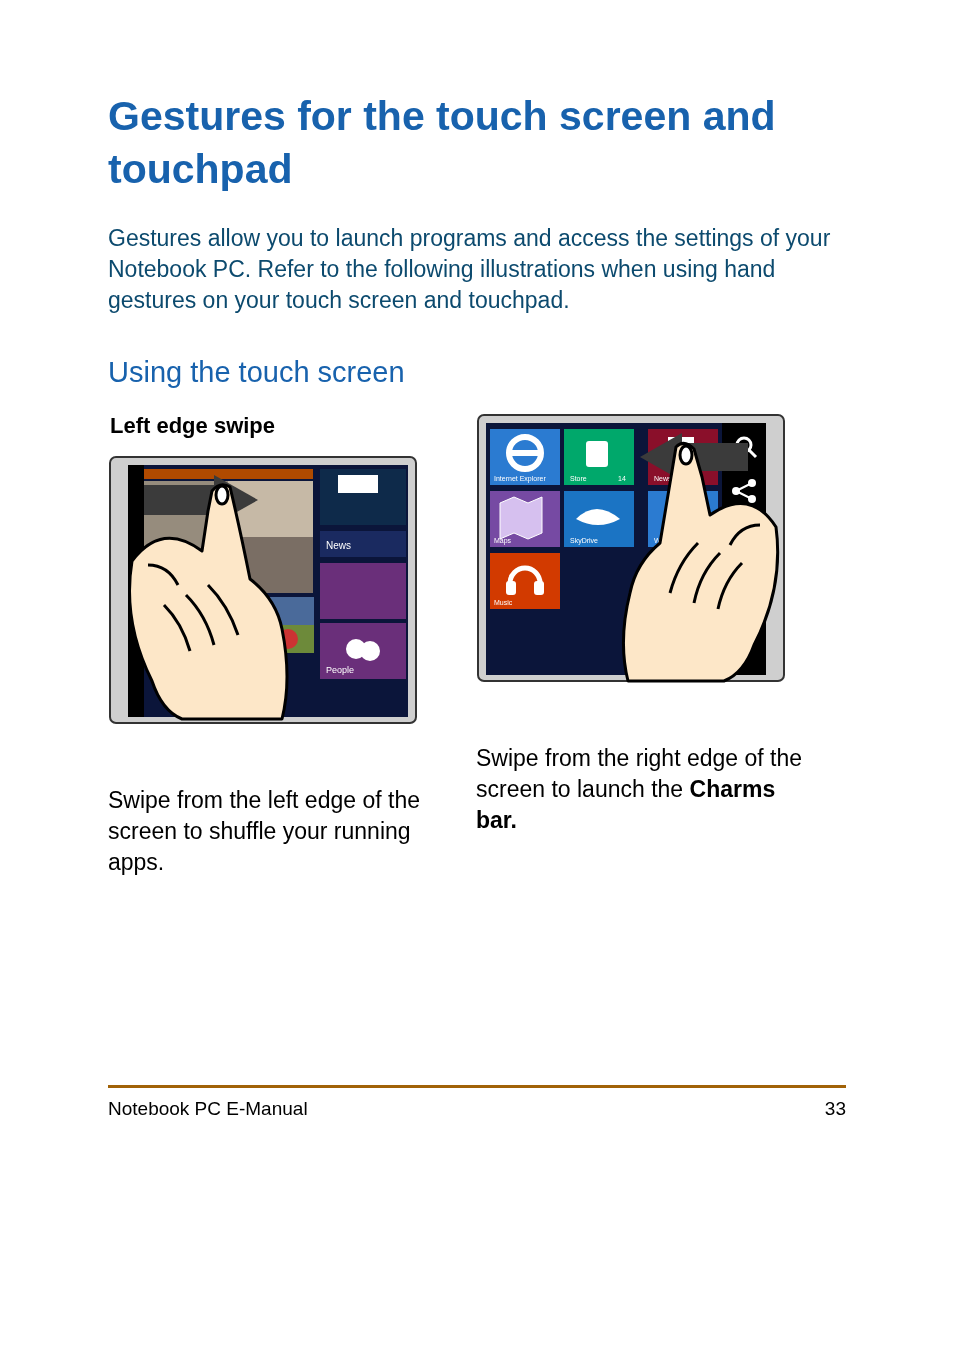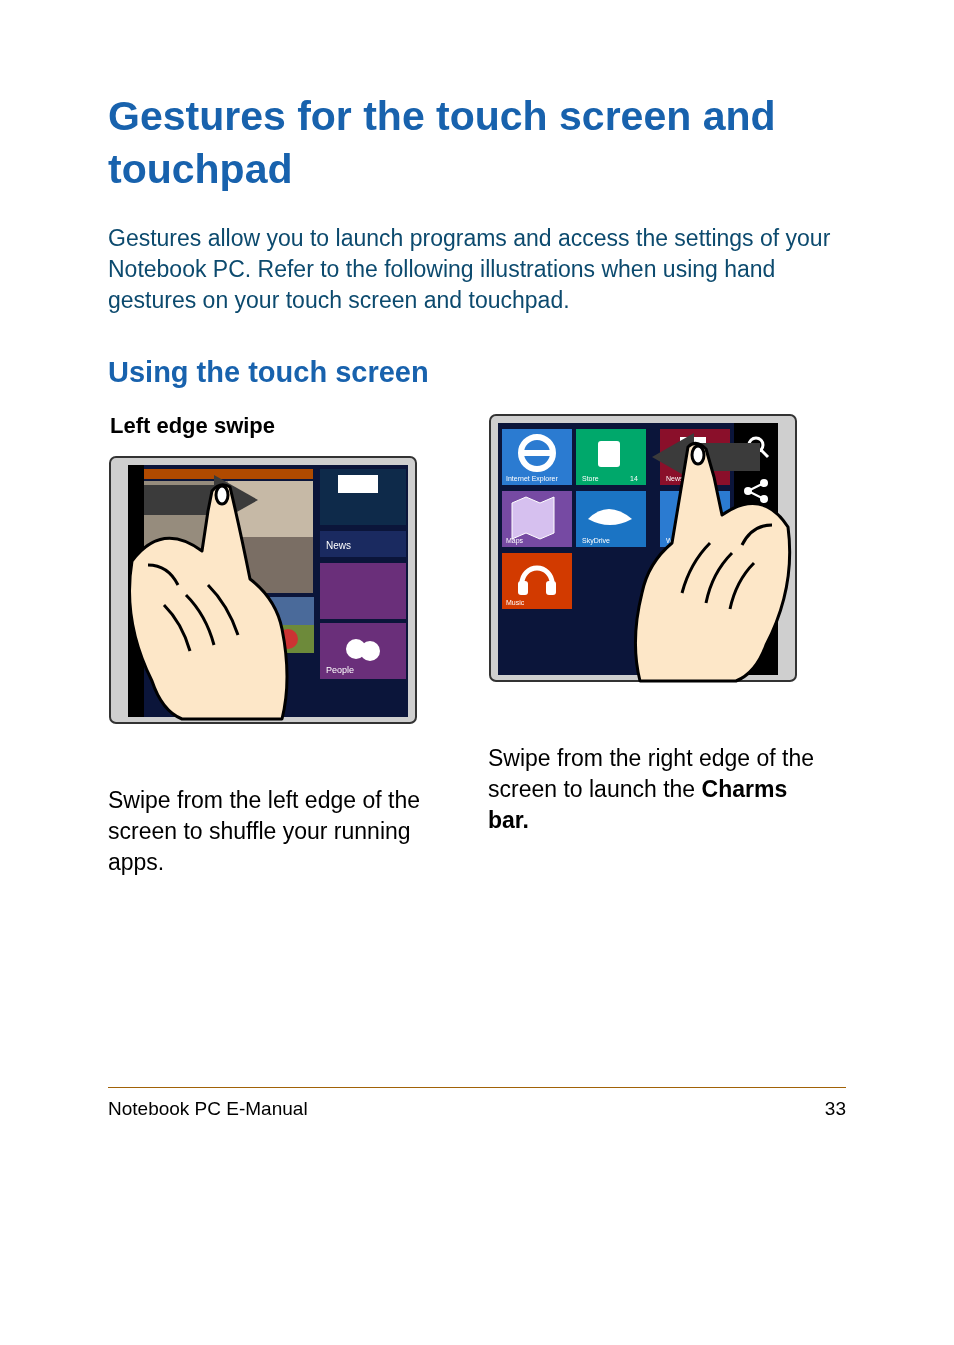--- a/index.html
+++ b/index.html
@@ -27,27 +27,27 @@
   }
   p.intro {
     font-size: 23px;
     line-height: 1.35;
     margin: 0 0 40px 0;
     color: #0c4a6e;
     font-weight: 400;
   }
   h2.section {
     font-size: 29px;
-    font-weight: 700;
+    font-weight: 400;
     color: #1862ad;
     margin: 0 0 24px 0;
   }
   .cols {
     display: flex;
-    gap: 40px;
+    gap: 28px;
   }
   .col {
     flex: 0 0 auto;
     width: 340px;
   }
   .col h3 {
     font-size: 22px;
     font-weight: 700;
     margin: 0 0 16px 2px;
   }
@@ -61,21 +61,21 @@
     font-size: 23px;
     line-height: 1.35;
     margin: 0;
   }
   .desc b { font-weight: 700; }
   .footer {
     position: absolute;
     left: 108px;
     right: 108px;
     bottom: 90px;
-    border-top: 1px solid #a16207;
+    border-top: 3px solid #a16207;
     padding-top: 10px;
     display: flex;
     justify-content: space-between;
     font-size: 19px;
     color: #000;
   }
   .footer .pageno { }
 </style>
 </head>
 <body>

